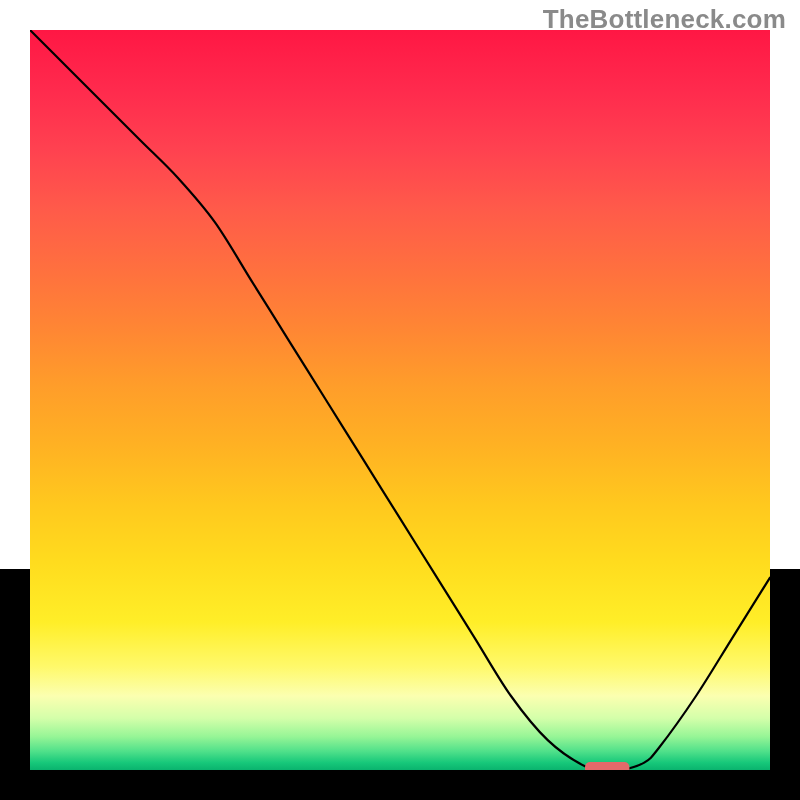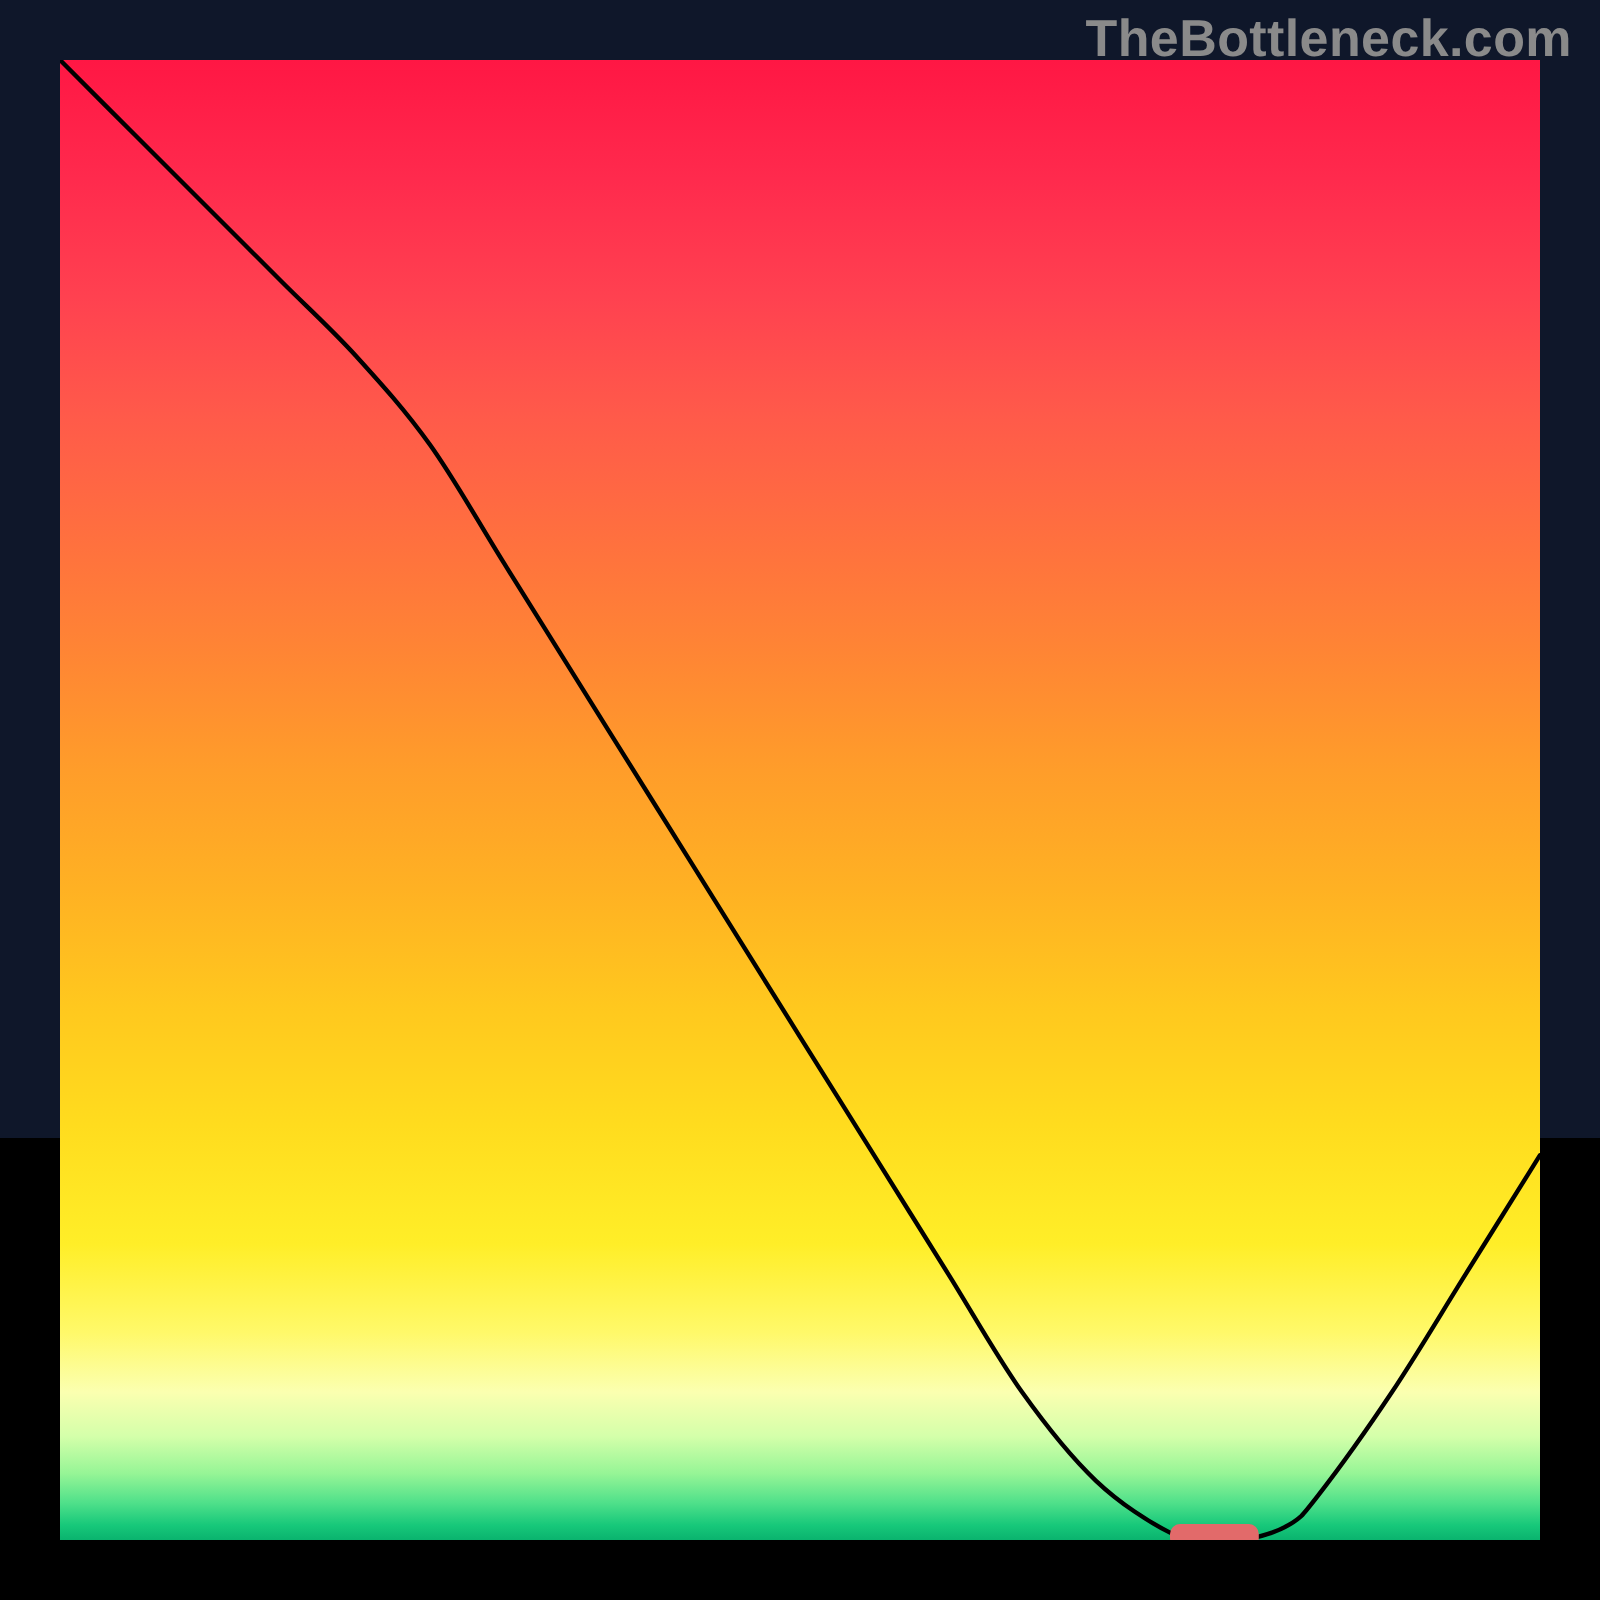--- a/index.html
+++ b/index.html
@@ -7,21 +7,21 @@
     padding: 0;
     width: 800px;
     height: 800px;
     background: #000000;
     overflow: hidden;
   }
   .outer {
     position: relative;
     width: 800px;
     height: 569px;
-    background: #0f172a;
+    background: #ffffff;
   }
   .watermark {
     position: absolute;
     top: 4px;
     right: 14px;
     font-family: Arial, Helvetica, sans-serif;
     font-size: 26px;
     font-weight: 600;
     color: #8a8a8a;
     letter-spacing: 0.2px;

